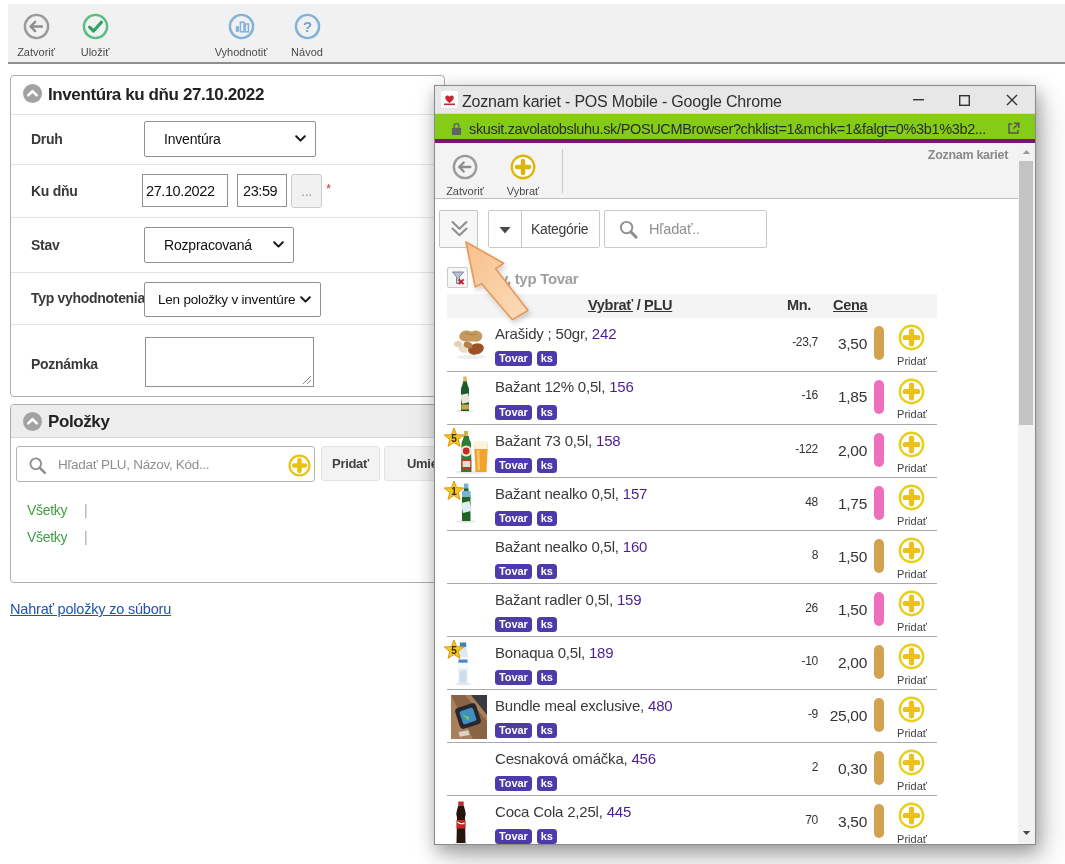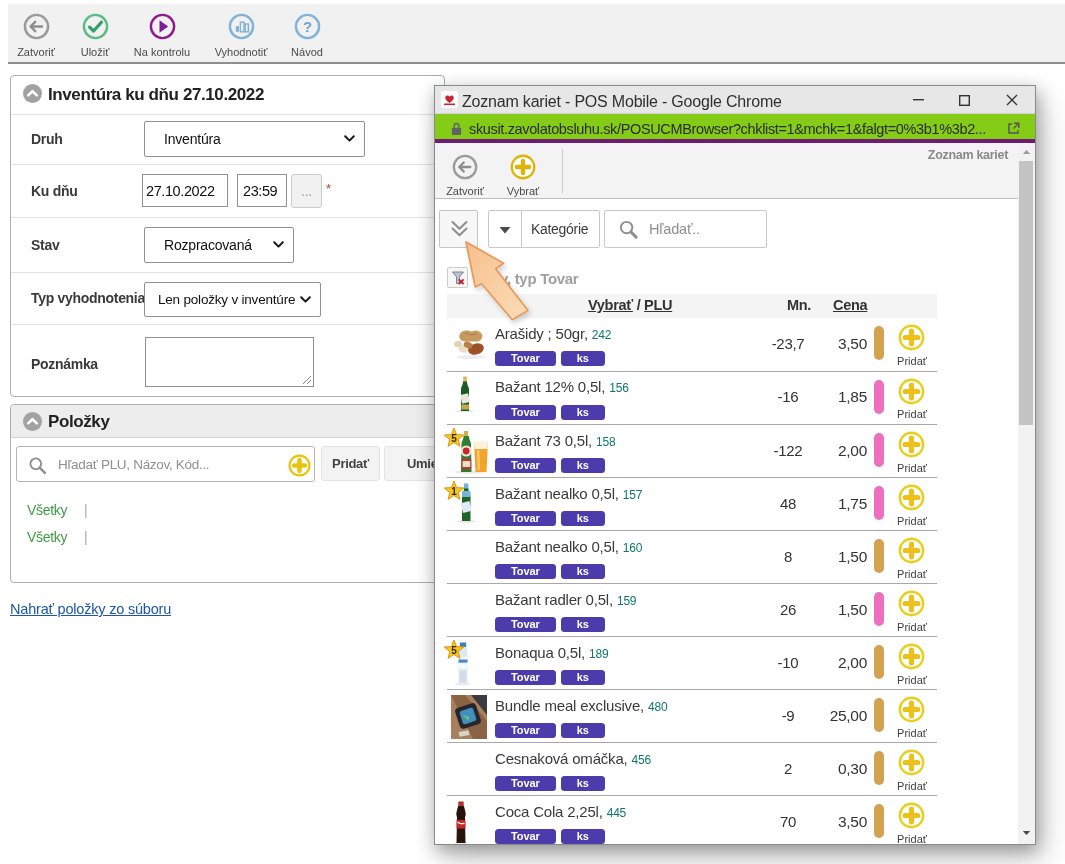--- a/index.html
+++ b/index.html
@@ -55,47 +55,43 @@
 .katgrp .seg{position:absolute;left:0;top:0;width:33px;height:100%;border-right:1px solid #c9c9c9}
 .katgrp .kt{position:absolute;left:42px;top:10px;font-size:14px;letter-spacing:-0.3px;color:#3c3c3c}
 .srch2{position:absolute;left:169px;top:124px;width:163px;height:38px;border:1px solid #c9c9c9;background:#fff;border-radius:2px}
 .srch2 .ph{position:absolute;left:44px;top:10px;font-size:14.5px;letter-spacing:-0.2px;color:#8f8f8f}
 .fbtn{position:absolute;left:12px;top:181px;width:21px;height:21px;border:1px solid #ccc;background:#f6f6f6;border-radius:2px}
 .ftxt{position:absolute;left:65px;top:184px;font-size:15px;font-weight:bold;color:#a0a0a0;letter-spacing:-0.3px}
 
 #lhead{position:absolute;left:12px;top:208px;width:490px;height:23.5px;background:#f4f4f4;font-size:14.5px;letter-spacing:-0.3px;font-weight:bold;color:#333}
 .rsep{position:absolute;left:12px;width:490px;border-top:1px solid #a8a8a8}
 .rname{position:absolute;left:60px;font-size:15px;letter-spacing:-0.2px;color:#3a3a3a}
-.rnum{font-size:12px;color:#0f766e}
+.rnum{font-size:15px;color:#4c1d95}
 .badges{position:absolute;left:60px}
 .bdg{display:inline-block;background:#4b3bab;color:#fff;font-size:11px;letter-spacing:-0.1px;line-height:12px;font-weight:bold;border-radius:3.5px;
- padding:1px 16px 2px;margin-right:5px}
-.mn{position:absolute;width:60px;left:323px;text-align:center;font-size:15px;letter-spacing:-0.3px;color:#333}
+ padding:1px 4px 2px;margin-right:5px}
+.mn{position:absolute;width:60px;left:323px;text-align:right;font-size:12px;letter-spacing:-0.3px;color:#333}
 .cena{position:absolute;width:60px;left:372px;text-align:right;font-size:15.5px;letter-spacing:-0.3px;color:#333}
 .pill{position:absolute;left:439px;width:10px;height:34px;border-radius:5px}
 .padd{position:absolute;left:463px}
 .plab{position:absolute;left:460px;width:34px;text-align:center;font-size:11px;color:#3f3f3f}
 .thumb{position:absolute;left:16px}
 </style></head>
 <body>
 <div id="root">
 
 <div id="topbar"></div>
 <div class="tbi" style="left:-9px"><svg width="27" height="27" viewBox="0 0 27 27">
         <circle cx="13.5" cy="13.5" r="11.6" fill="none" stroke="#9a9a9a" stroke-width="2.4"></circle>
         <path d="M8 13.5 H19 M12.2 8.8 L7.5 13.5 L12.2 18.2" fill="none" stroke="#8d8d8d" stroke-width="2.4" stroke-linecap="round" stroke-linejoin="round"></path>
       </svg><div class="lbl">Zatvoriť</div></div>
 <div class="tbi" style="left:50px"><svg width="27" height="27" viewBox="0 0 27 27">
         <circle cx="13.5" cy="13.5" r="11.6" fill="none" stroke="#5dbc85" stroke-width="2.4"></circle>
         <path d="M7.6 14.2 L11.6 18 L19.4 9.2" fill="none" stroke="#31a163" stroke-width="3.2" stroke-linecap="round" stroke-linejoin="round"></path>
       </svg><div class="lbl">Uložiť</div></div>
-<div class="tbi" style="left:117px"><svg width="27" height="27" viewBox="0 0 27 27">
-        <circle cx="13.5" cy="13.5" r="11.6" fill="none" stroke="#8c1b8c" stroke-width="2.4"></circle>
-        <path d="M10.5 7.3 L19.2 13.5 L10.5 19.7 Z" fill="#7e1d9a"></path>
-      </svg><div class="lbl">Na kontrolu</div></div>
 <div class="tbi" style="left:196px"><svg width="27" height="27" viewBox="0 0 27 27">
         <circle cx="13.5" cy="13.5" r="11.6" fill="none" stroke="#82b2d8" stroke-width="2.4"></circle>
         <rect x="7.8" y="13.2" width="3.2" height="5.6" fill="#82b2d8"></rect>
         <rect x="12.4" y="9.2" width="3.6" height="9.6" fill="none" stroke="#82b2d8" stroke-width="1.5"></rect>
         <rect x="17.2" y="11" width="3.2" height="7.8" fill="none" stroke="#82b2d8" stroke-width="1.5"></rect>
       </svg><div class="lbl">Vyhodnotiť</div></div>
 <div class="tbi" style="left:262px"><svg width="27" height="27" viewBox="0 0 27 27">
         <circle cx="13.5" cy="13.5" r="11.6" fill="none" stroke="#82b2d8" stroke-width="2.4"></circle>
         <text x="13.5" y="19" font-size="15" font-weight="bold" fill="#6fa3d3" text-anchor="middle" font-family="Liberation Sans">?</text>
       </svg><div class="lbl">Návod</div></div>
@@ -104,21 +100,21 @@
  <div class="phead">
    <div class="pcirc">
           <svg width="19" height="19" viewBox="0 0 19 19">
             <path d="M5.2 11.4 L9.5 7.2 L13.8 11.4" fill="none" stroke="#fff" stroke-width="2.6" stroke-linejoin="round" stroke-linecap="round"></path>
           </svg>
         </div>
    <div class="ptitle">Inventúra ku dňu 27.10.2022</div>
  </div>
  <div class="frow" style="top:38px"></div>
  <div class="flabel" style="top:55px">Druh</div>
- <div class="fsel" style="left:133px;top:45px;width:221px;height:36px">Inventúra
+ <div class="fsel" style="left:133px;top:45px;width:172px;height:36px">Inventúra
    <svg width="11" height="7" viewBox="0 0 11 7">
           <path d="M1.2 1.2 L5.5 5.6 L9.8 1.2" fill="none" stroke="#1a1a1a" stroke-width="2" stroke-linecap="round" stroke-linejoin="round"></path>
         </svg></div>
  <div class="frow" style="top:88px"></div>
  <div class="flabel" style="top:107px">Ku dňu</div>
  <div class="finp" style="left:131px;top:98px;width:86px;height:33px">27.10.2022</div>
  <div class="finp" style="left:226px;top:98px;width:50px;height:33px;padding-left:5px">23:59</div>
  <div class="finp" style="left:280px;top:98px;width:31px;height:34px;background:#f1f1f1;border-color:#ccc;border-radius:3px;color:#999;justify-content:center;padding-left:0">...</div>
  <div class="abs" style="left:315px;top:105px;color:#c0392b;font-size:13px">*</div>
  <div class="frow" style="top:141px"></div>

